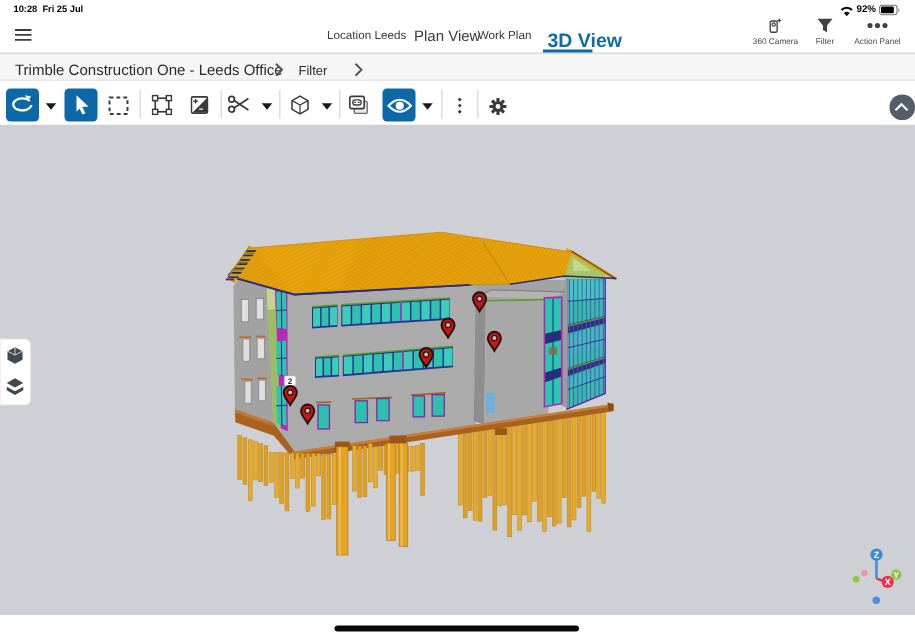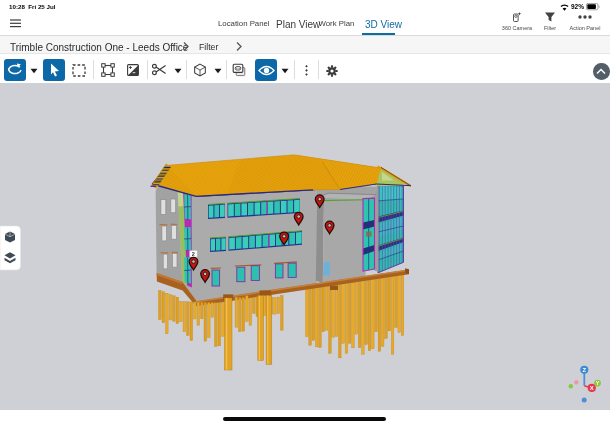--- a/index.html
+++ b/index.html
@@ -18,24 +18,24 @@
 </svg>
 
 <div class="abs" style="left:0;top:11px;width:610px;height:25px;background:#FFF;border-bottom:1px solid #DADADA"></div>
 <svg class="abs" width="12" height="9" viewBox="0 0 12 9" style="left:10px;top:19px">
 <g stroke="#3C3C3C" stroke-width="1.2">
       <line x1="0" y1="1" x2="11" y2="1"></line>
       <line x1="0" y1="4.3" x2="11" y2="4.3"></line>
       <line x1="0" y1="7.6" x2="11" y2="7.6"></line>
     </g>
 </svg>
-<div class="abs" style="top:18.8px;left:218px;font-size:7.8px;color:#3A3A3A">Location Panel</div>
+<div class="abs" style="top:18.8px;left:218px;font-size:7.8px;color:#3A3A3A">Location Leeds</div>
 <div class="abs" style="top:18.8px;left:276px;font-size:10px;color:#3A3A3A">Plan View</div>
 <div class="abs" style="top:18.8px;left:318.5px;font-size:7.8px;color:#3A3A3A">Work Plan</div>
-<div class="abs" style="top:18.8px;left:365px;font-size:10px;color:#0E6CA5;font-weight:normal">3D View</div>
+<div class="abs" style="top:18.8px;left:365px;font-size:13px;color:#0E6CA5;font-weight:bold">3D View</div>
 <div class="abs" style="top:33.2px;left:362px;width:33px;height:2px;background:#0E6CA5"></div>
 
 <svg class="abs" width="14" height="12" viewBox="0 0 14 12" style="left:509px;top:11px">
 <rect x="4.5" y="3" width="4.6" height="7.5" rx="1" fill="none" stroke="#424242" stroke-width="0.9"></rect>
 <circle cx="6.8" cy="5.3" r="1.1" fill="none" stroke="#424242" stroke-width="0.8"></circle>
 <path d="M10.5 1 l0.5 1.2 1.2 0.5 -1.2 0.5 -0.5 1.2 -0.5 -1.2 -1.2 -0.5 1.2 -0.5 Z" fill="#424242"></path>
 </svg>
 <div class="abs" style="top:24.5px;left:498px;width:38px;text-align:center;font-size:5.5px;color:#4A4A4A">360 Camera</div>
 
 <svg class="abs" width="12" height="12" viewBox="0 0 12 12" style="left:544px;top:11px">

